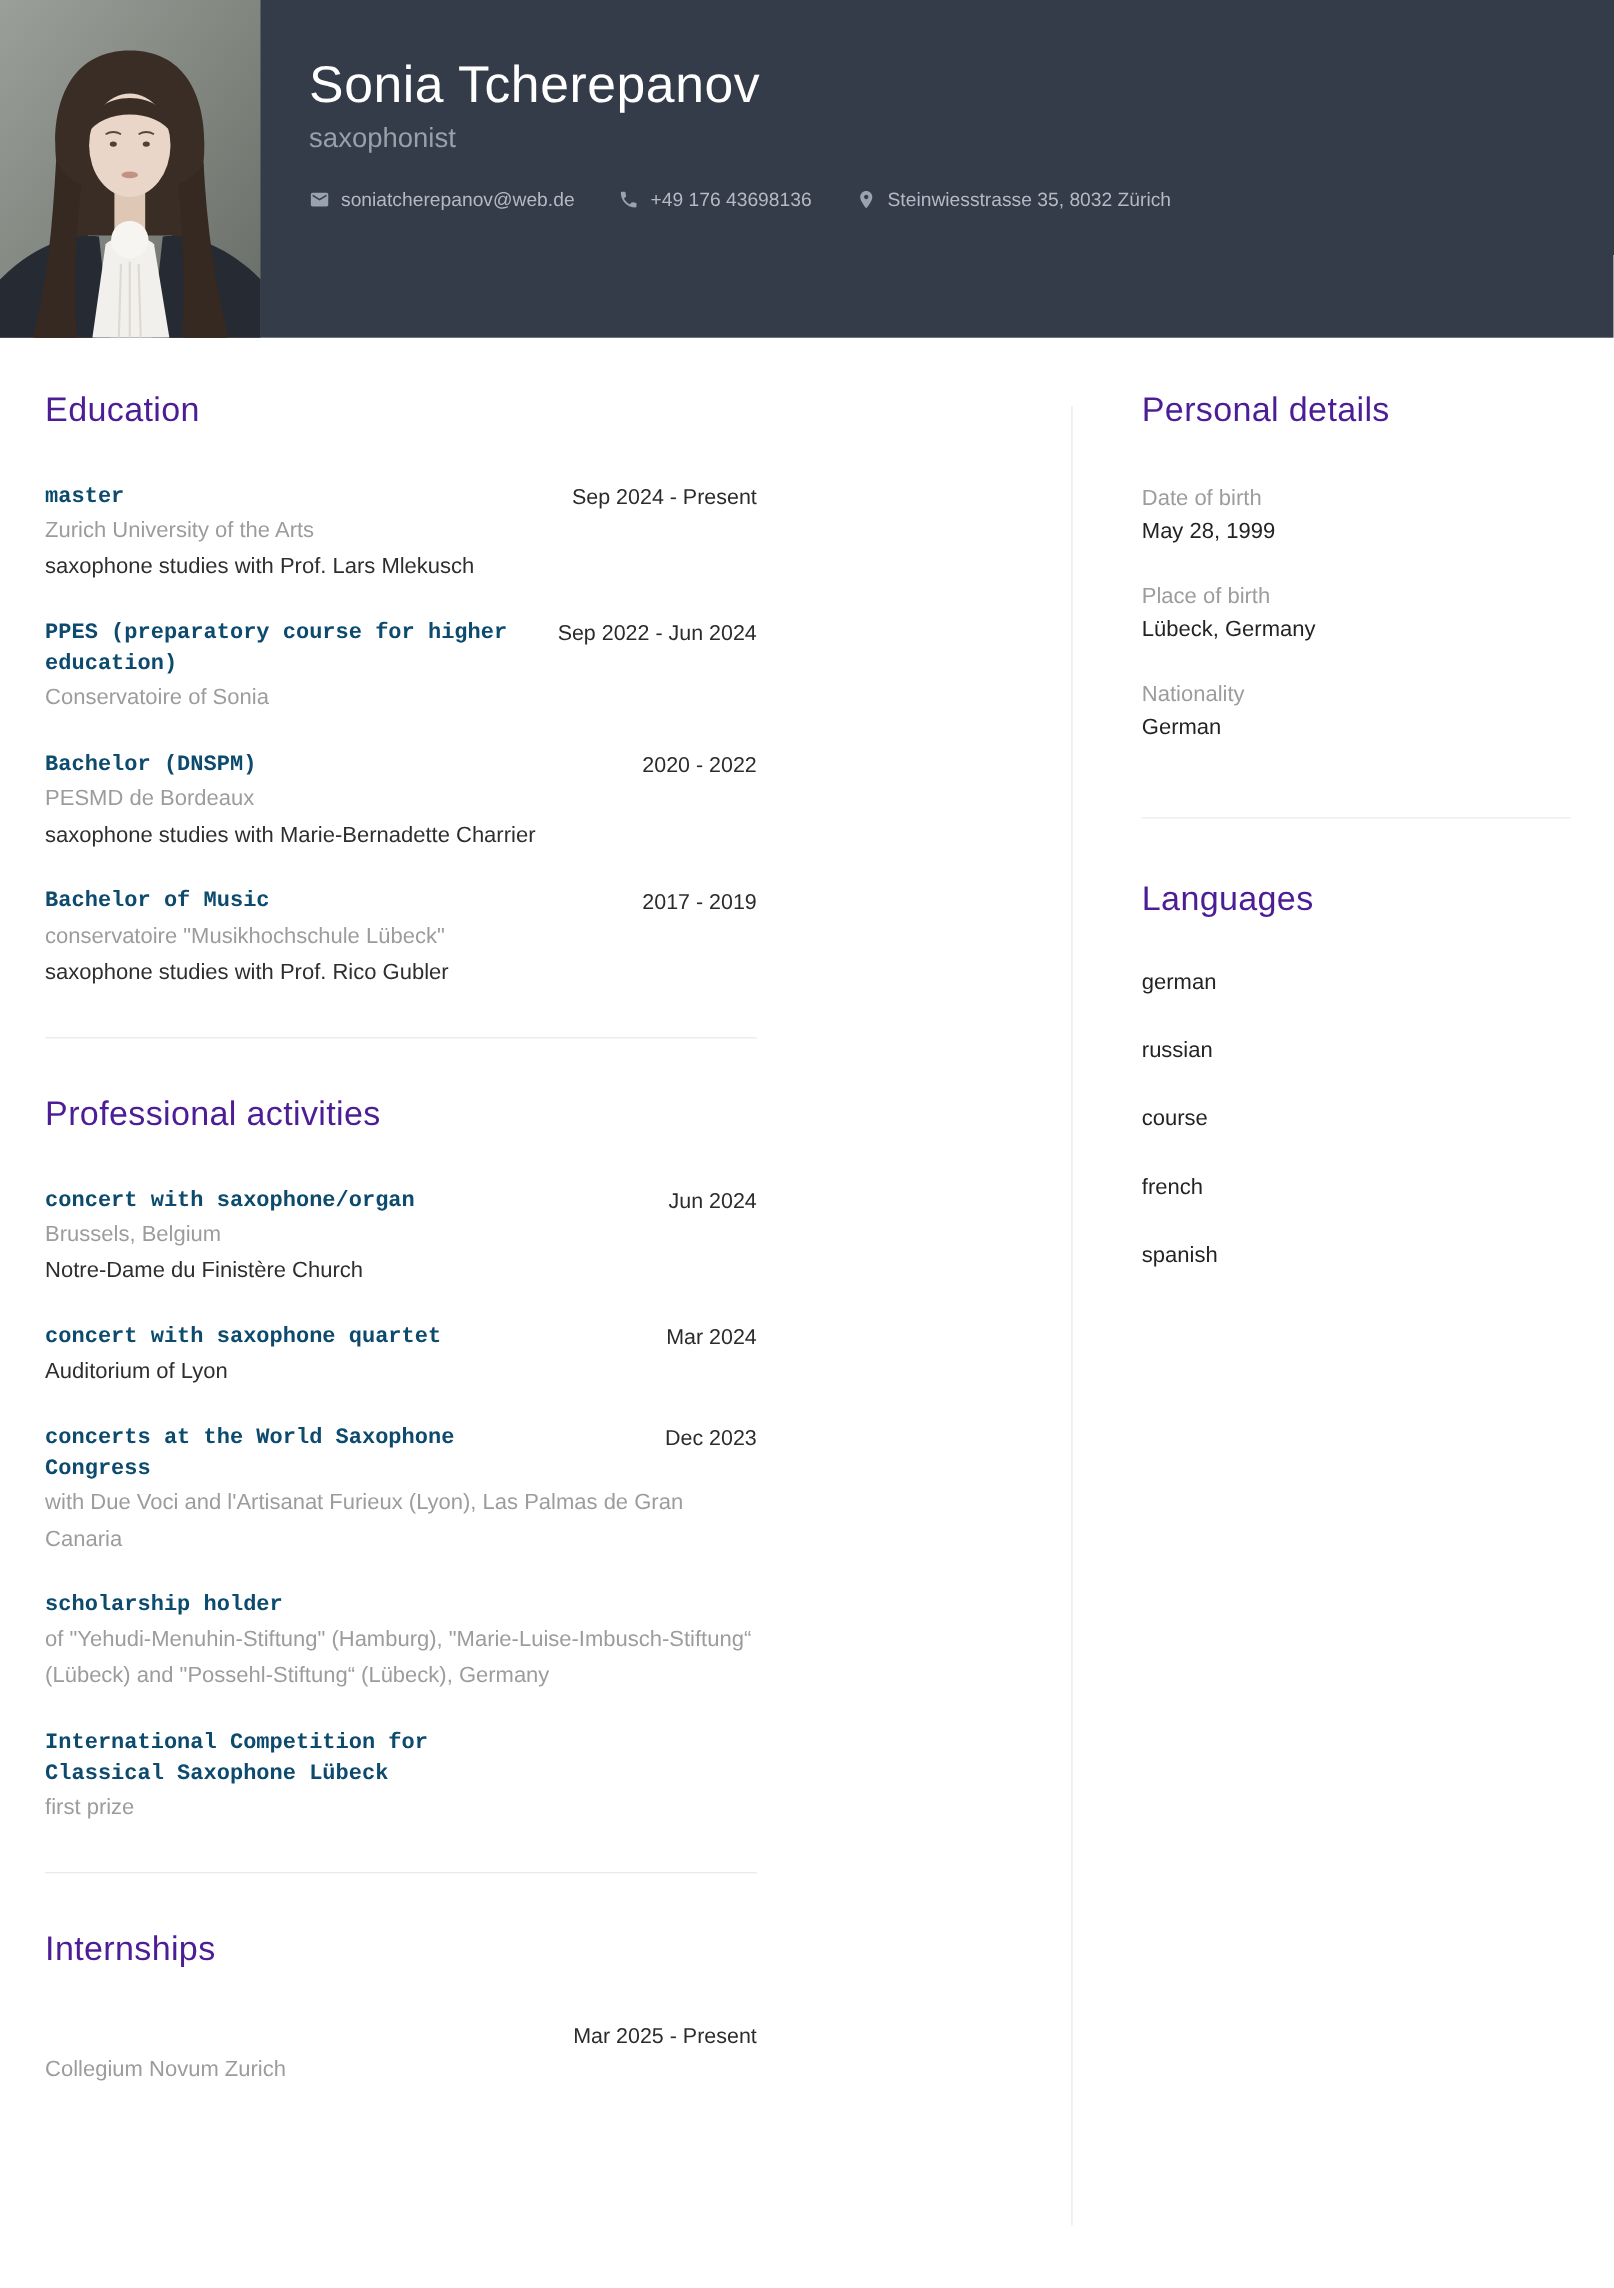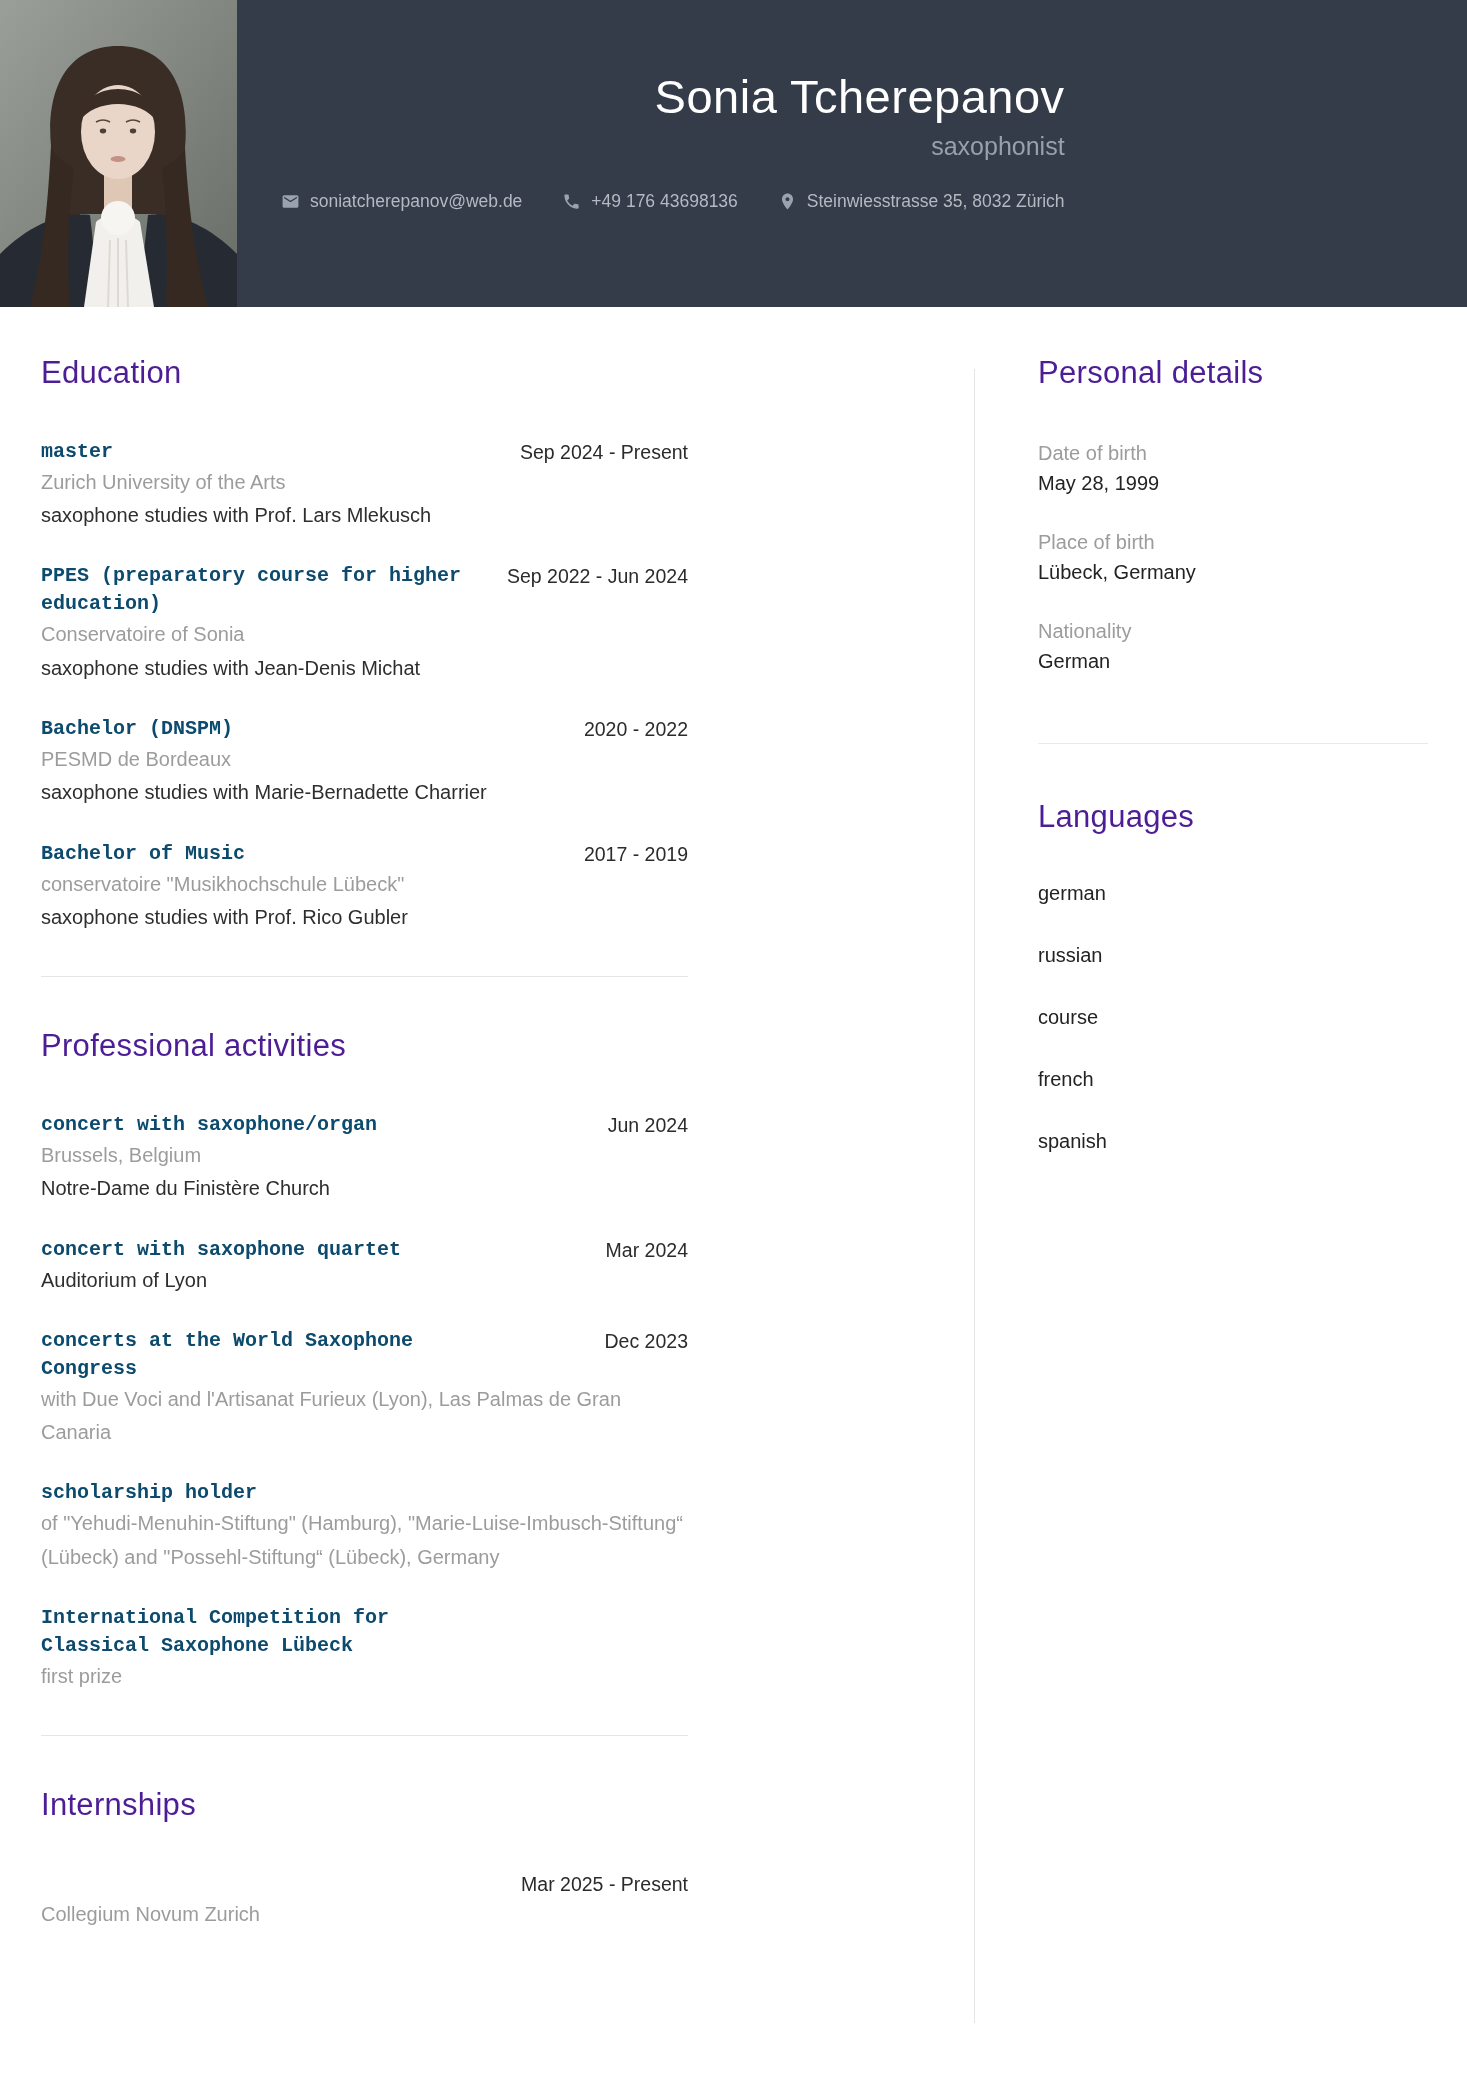--- a/index.html
+++ b/index.html
@@ -8,21 +8,21 @@
     position:relative;
     width:1467px; height:2080px;
     overflow:hidden;
     font-family:"Liberation Sans", sans-serif;
     color:#2e2e30;
   }
 
   
   .header { height:307px; background:#343b49; display:flex; }
   .photo { width:237px; height:307px; flex:none; display:block; }
-  .header-info { padding:70px 0 0 44px;text-align:right; }
+  .header-info { padding:50px 0 0 44px; }
   .name { font-size:47px; font-weight:300; color:#ffffff; letter-spacing:0.5px; line-height:1.15; }
   .subtitle { font-size:25px; font-weight:300; color:#98a0aa; margin-top:8px; }
   .contacts { display:flex; align-items:center; gap:40px; margin-top:30px;
               font-size:17.5px; color:#b4bac2; }
   .contact { display:flex; align-items:center; gap:10px; }
   .contact svg { width:19px; height:19px; fill:#9aa2ad; flex:none; }
 
   
   .content { display:flex; padding:45px 0 0 41px; }
   .vdivider { position:absolute; left:974px; top:369px; width:1px; height:1654px; background:#e5e5e5; }
@@ -134,21 +134,20 @@
       <div class="line muted">Zurich University of the Arts</div>
       <div class="line dark">saxophone studies with Prof. Lars Mlekusch</div>
     </div>
 
     <div class="entry">
       <div class="entry-head">
         <div class="entry-title">PPES (preparatory course for higher education)</div>
         <div class="entry-date">Sep 2022 - Jun 2024</div>
       </div>
       <div class="line muted">Conservatoire of Sonia</div>
-      <div class="line dark">saxophone studies with Jean-Denis Michat</div>
     </div>
 
     <div class="entry">
       <div class="entry-head">
         <div class="entry-title">Bachelor (DNSPM)</div>
         <div class="entry-date">2020 - 2022</div>
       </div>
       <div class="line muted">PESMD de Bordeaux</div>
       <div class="line dark">saxophone studies with Marie-Bernadette Charrier</div>
     </div>

